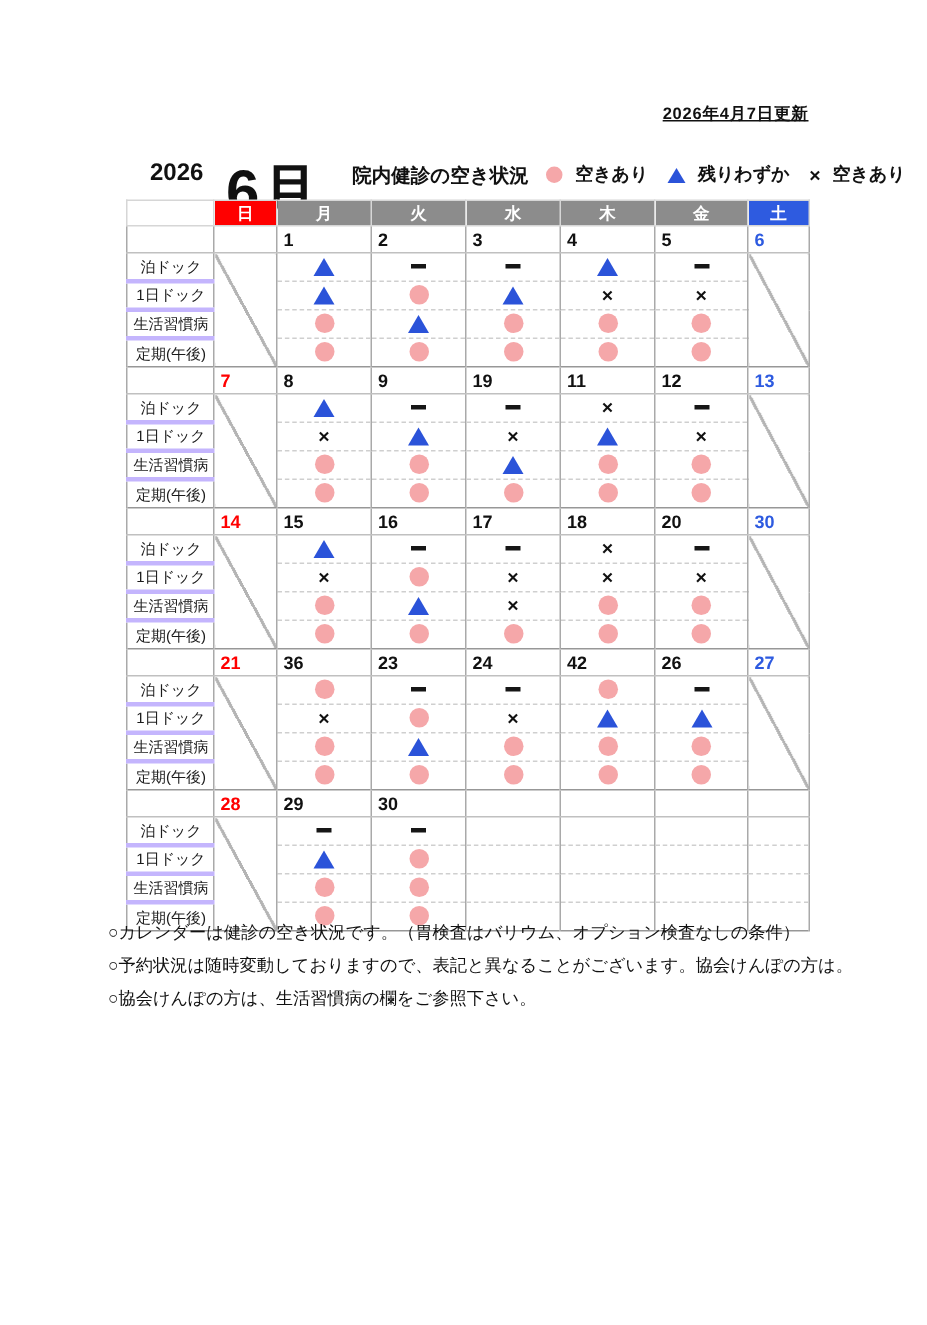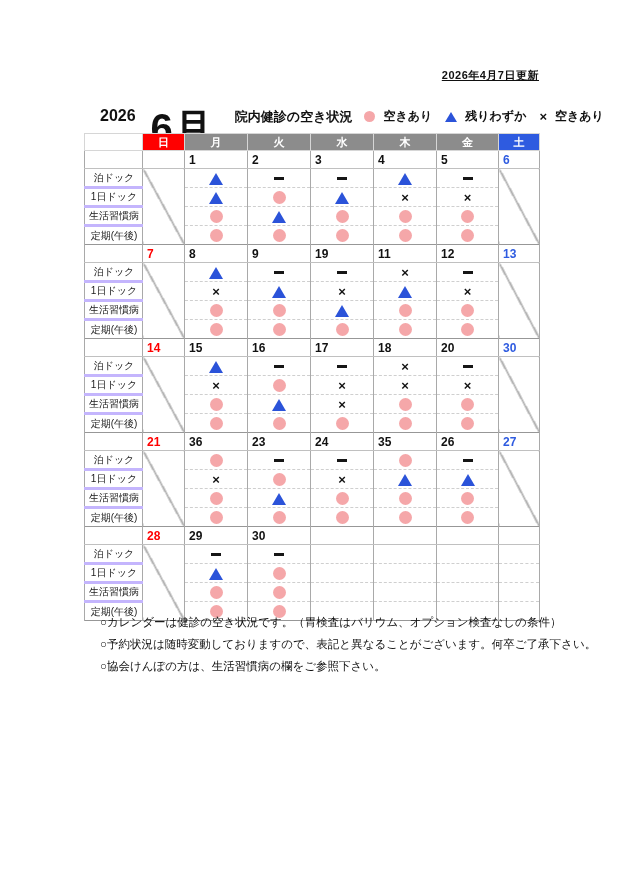--- a/index.html
+++ b/index.html
@@ -47,21 +47,21 @@
 
   .sym{display:inline-block;vertical-align:middle;}
   .circle{width:13px;height:13px;border-radius:50%;background:var(--pink);}
   .triangle{width:0;height:0;border-left:7px solid transparent;border-right:7px solid transparent;
     border-bottom:12px solid var(--tri);}
   .cross{font-size:13px;font-weight:bold;line-height:1;color:#111;}
   .dashsym{width:10px;height:3px;background:#161616;}
   .legend .circle{width:11px;height:11px;}
   .legend .triangle{border-left-width:6px;border-right-width:6px;border-bottom-width:10px;}
 
-  .notes{position:absolute;top:611px;left:100px;width:500px;font-size:11.5px;line-height:22px;color:#111;}
+  .notes{position:absolute;top:611px;left:72px;width:500px;font-size:11.5px;line-height:22px;color:#111;}
 </style>
 </head>
 <body>
 
 <div class="page">
 
   <div class="updated">2026年4月7日更新</div>
 
   <div class="title-row">
     <span class="title-year">2026</span>
@@ -244,21 +244,21 @@
           <td class="symbol-cell"><span class="sym circle"></span></td>
         </tr>
       </tbody>
       <tbody class="week">
         <tr class="date-row">
           <td class="row-label"></td>
           <td class="date-cell sun">21</td>
           <td class="date-cell">36</td>
           <td class="date-cell">23</td>
           <td class="date-cell">24</td>
-          <td class="date-cell">35</td>
+          <td class="date-cell">42</td>
           <td class="date-cell">26</td>
           <td class="date-cell sat">27</td>
         </tr>
         <tr class="symbol-row">
           <td class="row-label">泊ドック</td>
           <td class="diag" rowspan="4"></td>
           <td class="symbol-cell"><span class="sym circle"></span></td>
           <td class="symbol-cell"><span class="sym dashsym"></span></td>
           <td class="symbol-cell"><span class="sym dashsym"></span></td>
           <td class="symbol-cell"><span class="sym circle"></span></td>
@@ -336,17 +336,17 @@
           <td class="symbol-cell"></td>
           <td class="symbol-cell"></td>
           <td class="symbol-cell"></td>
           <td class="symbol-cell"></td>
         </tr>
       </tbody>
     </table>
 
   <div class="notes">
     <div>○カレンダーは健診の空き状況です。（胃検査はバリウム、オプション検査なしの条件）</div>
-    <div>○予約状況は随時変動しておりますので、表記と異なることがございます。何卒ご了承下さい。</div>
+    <div>○予約状況は随時変動しておりますので、表記と異なることがございます。協会けんぽの方は。</div>
     <div>○協会けんぽの方は、生活習慣病の欄をご参照下さい。</div>
   </div>
 
 </div>
 
 </body></html>

